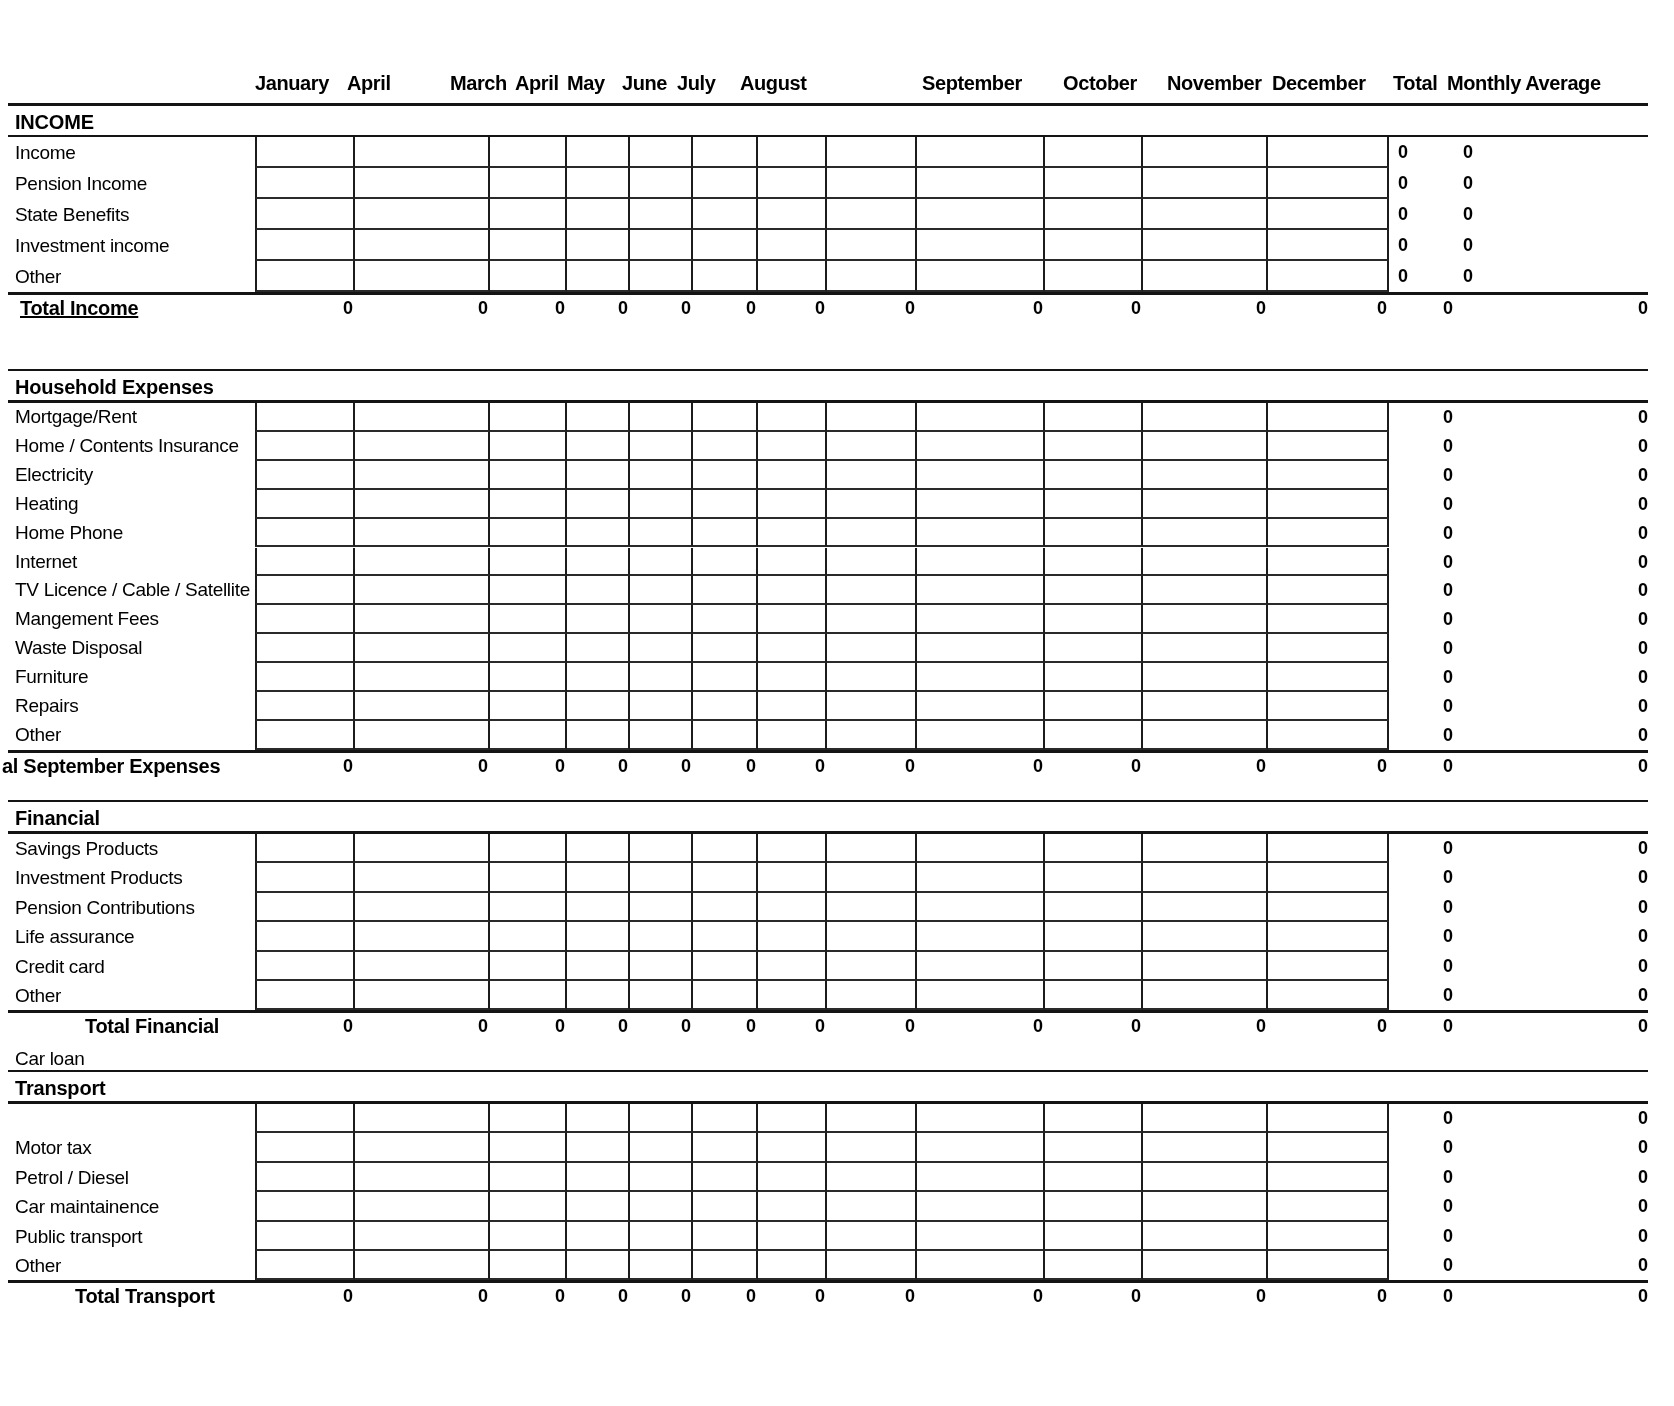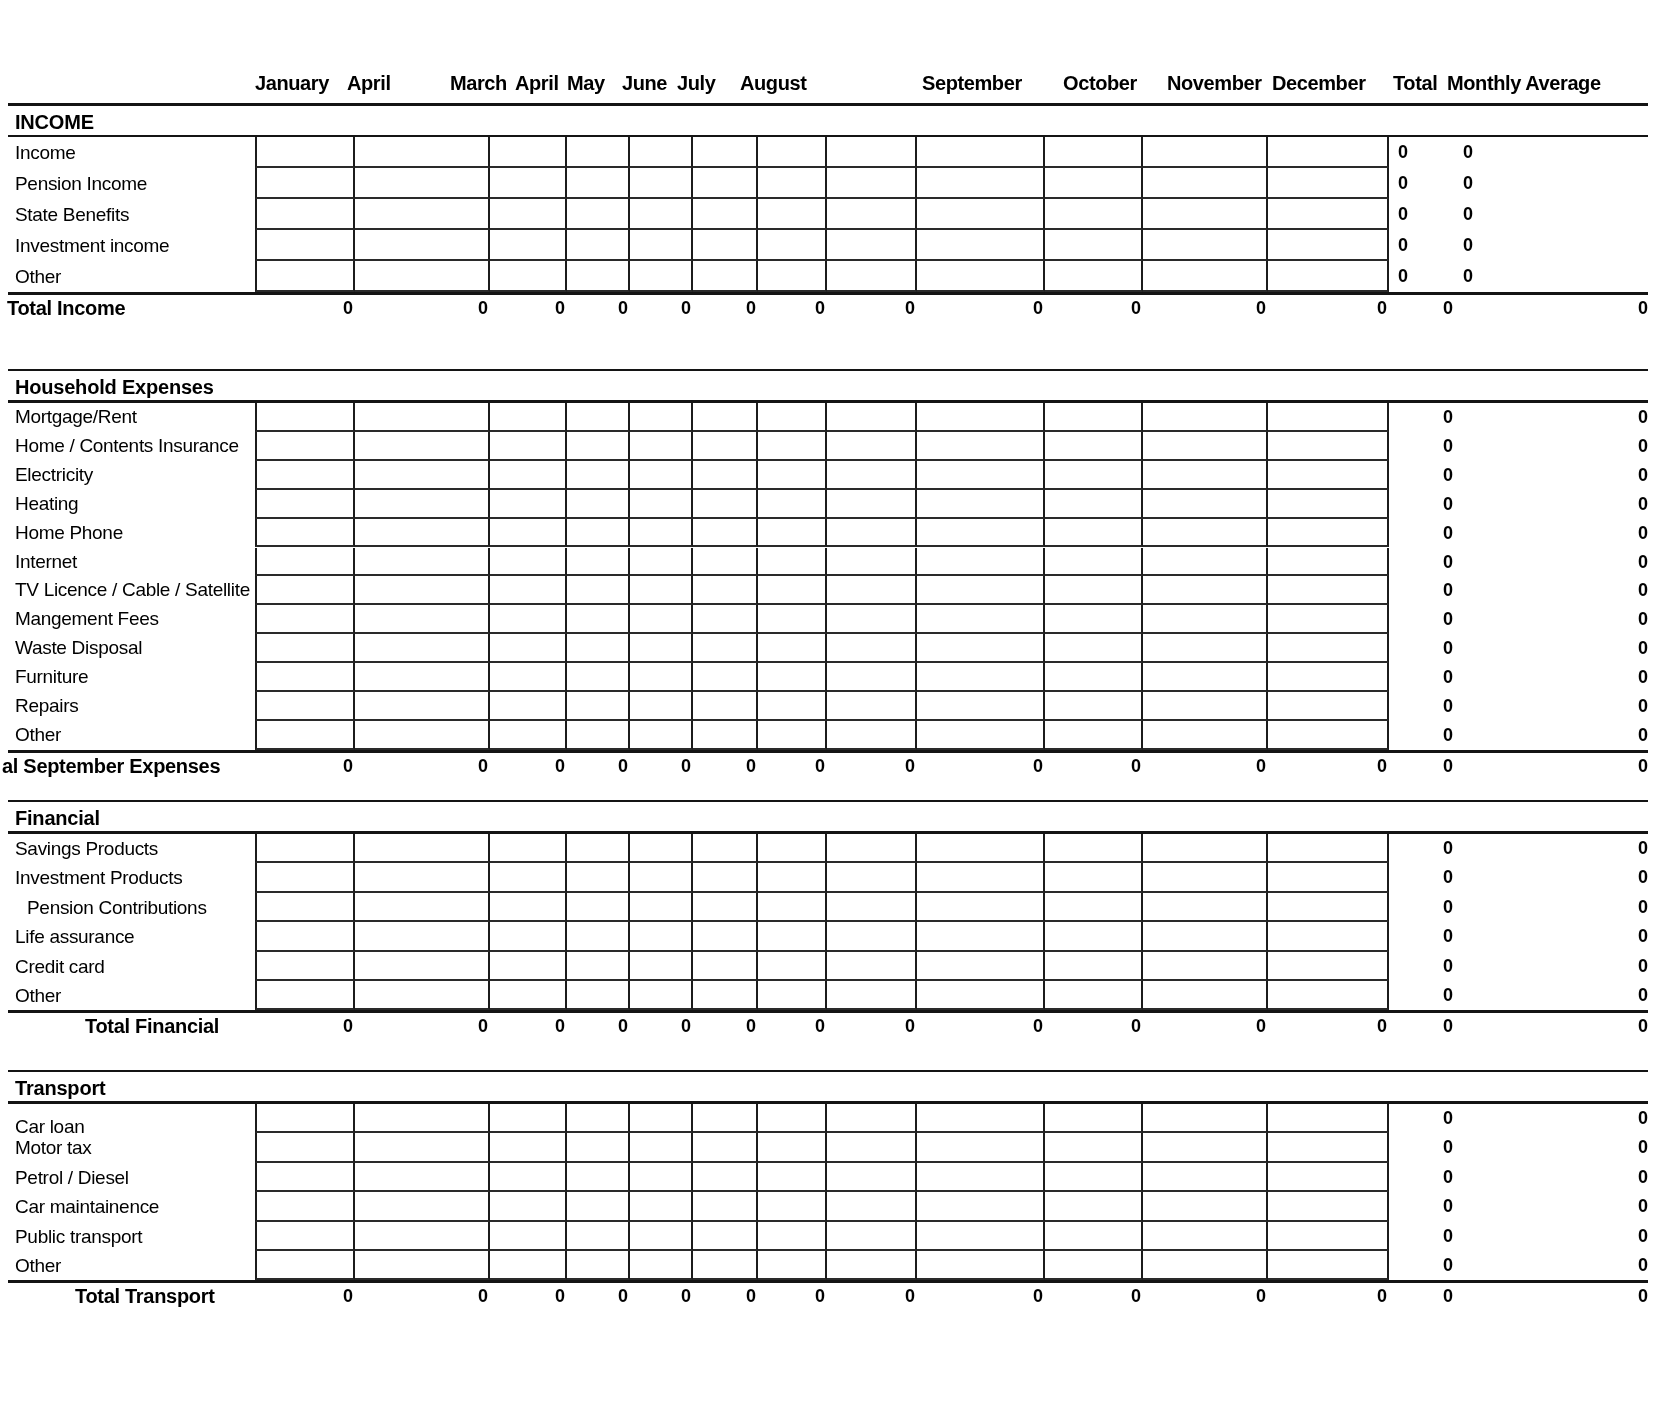--- a/index.html
+++ b/index.html
@@ -113,21 +113,21 @@
     <div class="abs cell" style="left: 758px; top: 261px; width: 69px; height: 31px;"></div>
     <div class="abs cell" style="left: 827px; top: 261px; width: 90px; height: 31px;"></div>
     <div class="abs cell" style="left: 917px; top: 261px; width: 128px; height: 31px;"></div>
     <div class="abs cell" style="left: 1045px; top: 261px; width: 98px; height: 31px;"></div>
     <div class="abs cell" style="left: 1143px; top: 261px; width: 125px; height: 31px;"></div>
     <div class="abs cell" style="left: 1268px; top: 261px; width: 121px; height: 31px;"></div>
     <div class="abs rowlbl" style="left: 15px; top: 261px; height: 31px; line-height: 31px;">Other</div>
     <div class="abs zero" style="left: 1398px; top: 261px; width: 57px; height: 31px; line-height: 31px; text-align: left;">0</div>
     <div class="abs zero" style="left: 1463px; top: 261px; width: 120px; height: 31px; line-height: 31px; text-align: left;">0</div>
     <div class="abs line" style="left: 8px; top: 292px; width: 1640px; height: 3px;"></div>
-    <div class="abs totlbl" style="left: 7px; top: 296px;">Total Income</div>
+    <div class="abs totlbl" style="left: 20px; top: 296px; text-decoration: underline;">Total Income</div>
     <div class="abs zero" style="left: 255px; top: 296px; width: 100px; height: 24px; line-height: 24px; text-align: right; padding-right: 2px;">0</div>
     <div class="abs zero" style="left: 355px; top: 296px; width: 135px; height: 24px; line-height: 24px; text-align: right; padding-right: 2px;">0</div>
     <div class="abs zero" style="left: 490px; top: 296px; width: 77px; height: 24px; line-height: 24px; text-align: right; padding-right: 2px;">0</div>
     <div class="abs zero" style="left: 567px; top: 296px; width: 63px; height: 24px; line-height: 24px; text-align: right; padding-right: 2px;">0</div>
     <div class="abs zero" style="left: 630px; top: 296px; width: 63px; height: 24px; line-height: 24px; text-align: right; padding-right: 2px;">0</div>
     <div class="abs zero" style="left: 693px; top: 296px; width: 65px; height: 24px; line-height: 24px; text-align: right; padding-right: 2px;">0</div>
     <div class="abs zero" style="left: 758px; top: 296px; width: 69px; height: 24px; line-height: 24px; text-align: right; padding-right: 2px;">0</div>
     <div class="abs zero" style="left: 827px; top: 296px; width: 90px; height: 24px; line-height: 24px; text-align: right; padding-right: 2px;">0</div>
     <div class="abs zero" style="left: 917px; top: 296px; width: 128px; height: 24px; line-height: 24px; text-align: right; padding-right: 2px;">0</div>
     <div class="abs zero" style="left: 1045px; top: 296px; width: 98px; height: 24px; line-height: 24px; text-align: right; padding-right: 2px;">0</div>
@@ -372,21 +372,21 @@
     <div class="abs cell" style="left: 490px; top: 892.8px; width: 77px; height: 29.4px;"></div>
     <div class="abs cell" style="left: 567px; top: 892.8px; width: 63px; height: 29.4px;"></div>
     <div class="abs cell" style="left: 630px; top: 892.8px; width: 63px; height: 29.4px;"></div>
     <div class="abs cell" style="left: 693px; top: 892.8px; width: 65px; height: 29.4px;"></div>
     <div class="abs cell" style="left: 758px; top: 892.8px; width: 69px; height: 29.4px;"></div>
     <div class="abs cell" style="left: 827px; top: 892.8px; width: 90px; height: 29.4px;"></div>
     <div class="abs cell" style="left: 917px; top: 892.8px; width: 128px; height: 29.4px;"></div>
     <div class="abs cell" style="left: 1045px; top: 892.8px; width: 98px; height: 29.4px;"></div>
     <div class="abs cell" style="left: 1143px; top: 892.8px; width: 125px; height: 29.4px;"></div>
     <div class="abs cell" style="left: 1268px; top: 892.8px; width: 121px; height: 29.4px;"></div>
-    <div class="abs rowlbl" style="left: 27px; top: 892.8px; height: 29.4px; line-height: 29.4px;">Pension Contributions</div>
+    <div class="abs rowlbl" style="left: 15px; top: 892.8px; height: 29.4px; line-height: 29.4px;">Pension Contributions</div>
     <div class="abs zero" style="left: 1389px; top: 892.8px; width: 66px; height: 29.4px; line-height: 29.4px; text-align: right; padding-right: 2px;">0</div>
     <div class="abs zero" style="left: 1455px; top: 892.8px; width: 195px; height: 29.4px; line-height: 29.4px; text-align: right; padding-right: 2px;">0</div>
     <div class="abs cell first" style="left: 255px; top: 922.2px; width: 100px; height: 29.4px;"></div>
     <div class="abs cell" style="left: 355px; top: 922.2px; width: 135px; height: 29.4px;"></div>
     <div class="abs cell" style="left: 490px; top: 922.2px; width: 77px; height: 29.4px;"></div>
     <div class="abs cell" style="left: 567px; top: 922.2px; width: 63px; height: 29.4px;"></div>
     <div class="abs cell" style="left: 630px; top: 922.2px; width: 63px; height: 29.4px;"></div>
     <div class="abs cell" style="left: 693px; top: 922.2px; width: 65px; height: 29.4px;"></div>
     <div class="abs cell" style="left: 758px; top: 922.2px; width: 69px; height: 29.4px;"></div>
     <div class="abs cell" style="left: 827px; top: 922.2px; width: 90px; height: 29.4px;"></div>
@@ -451,21 +451,21 @@
     <div class="abs cell" style="left: 490px; top: 1104px; width: 77px; height: 29.4px;"></div>
     <div class="abs cell" style="left: 567px; top: 1104px; width: 63px; height: 29.4px;"></div>
     <div class="abs cell" style="left: 630px; top: 1104px; width: 63px; height: 29.4px;"></div>
     <div class="abs cell" style="left: 693px; top: 1104px; width: 65px; height: 29.4px;"></div>
     <div class="abs cell" style="left: 758px; top: 1104px; width: 69px; height: 29.4px;"></div>
     <div class="abs cell" style="left: 827px; top: 1104px; width: 90px; height: 29.4px;"></div>
     <div class="abs cell" style="left: 917px; top: 1104px; width: 128px; height: 29.4px;"></div>
     <div class="abs cell" style="left: 1045px; top: 1104px; width: 98px; height: 29.4px;"></div>
     <div class="abs cell" style="left: 1143px; top: 1104px; width: 125px; height: 29.4px;"></div>
     <div class="abs cell" style="left: 1268px; top: 1104px; width: 121px; height: 29.4px;"></div>
-    <div class="abs rowlbl" style="left: 15px; top: 1112px; height: 29.4px; line-height: 29.4px;">Car loan</div>
+    <div class="abs rowlbl" style="left: 15px; top: 1044px; height: 29.4px; line-height: 29.4px;">Car loan</div>
     <div class="abs zero" style="left: 1389px; top: 1104px; width: 66px; height: 29.4px; line-height: 29.4px; text-align: right; padding-right: 2px;">0</div>
     <div class="abs zero" style="left: 1455px; top: 1104px; width: 195px; height: 29.4px; line-height: 29.4px; text-align: right; padding-right: 2px;">0</div>
     <div class="abs cell first" style="left: 255px; top: 1133.4px; width: 100px; height: 29.4px;"></div>
     <div class="abs cell" style="left: 355px; top: 1133.4px; width: 135px; height: 29.4px;"></div>
     <div class="abs cell" style="left: 490px; top: 1133.4px; width: 77px; height: 29.4px;"></div>
     <div class="abs cell" style="left: 567px; top: 1133.4px; width: 63px; height: 29.4px;"></div>
     <div class="abs cell" style="left: 630px; top: 1133.4px; width: 63px; height: 29.4px;"></div>
     <div class="abs cell" style="left: 693px; top: 1133.4px; width: 65px; height: 29.4px;"></div>
     <div class="abs cell" style="left: 758px; top: 1133.4px; width: 69px; height: 29.4px;"></div>
     <div class="abs cell" style="left: 827px; top: 1133.4px; width: 90px; height: 29.4px;"></div>

